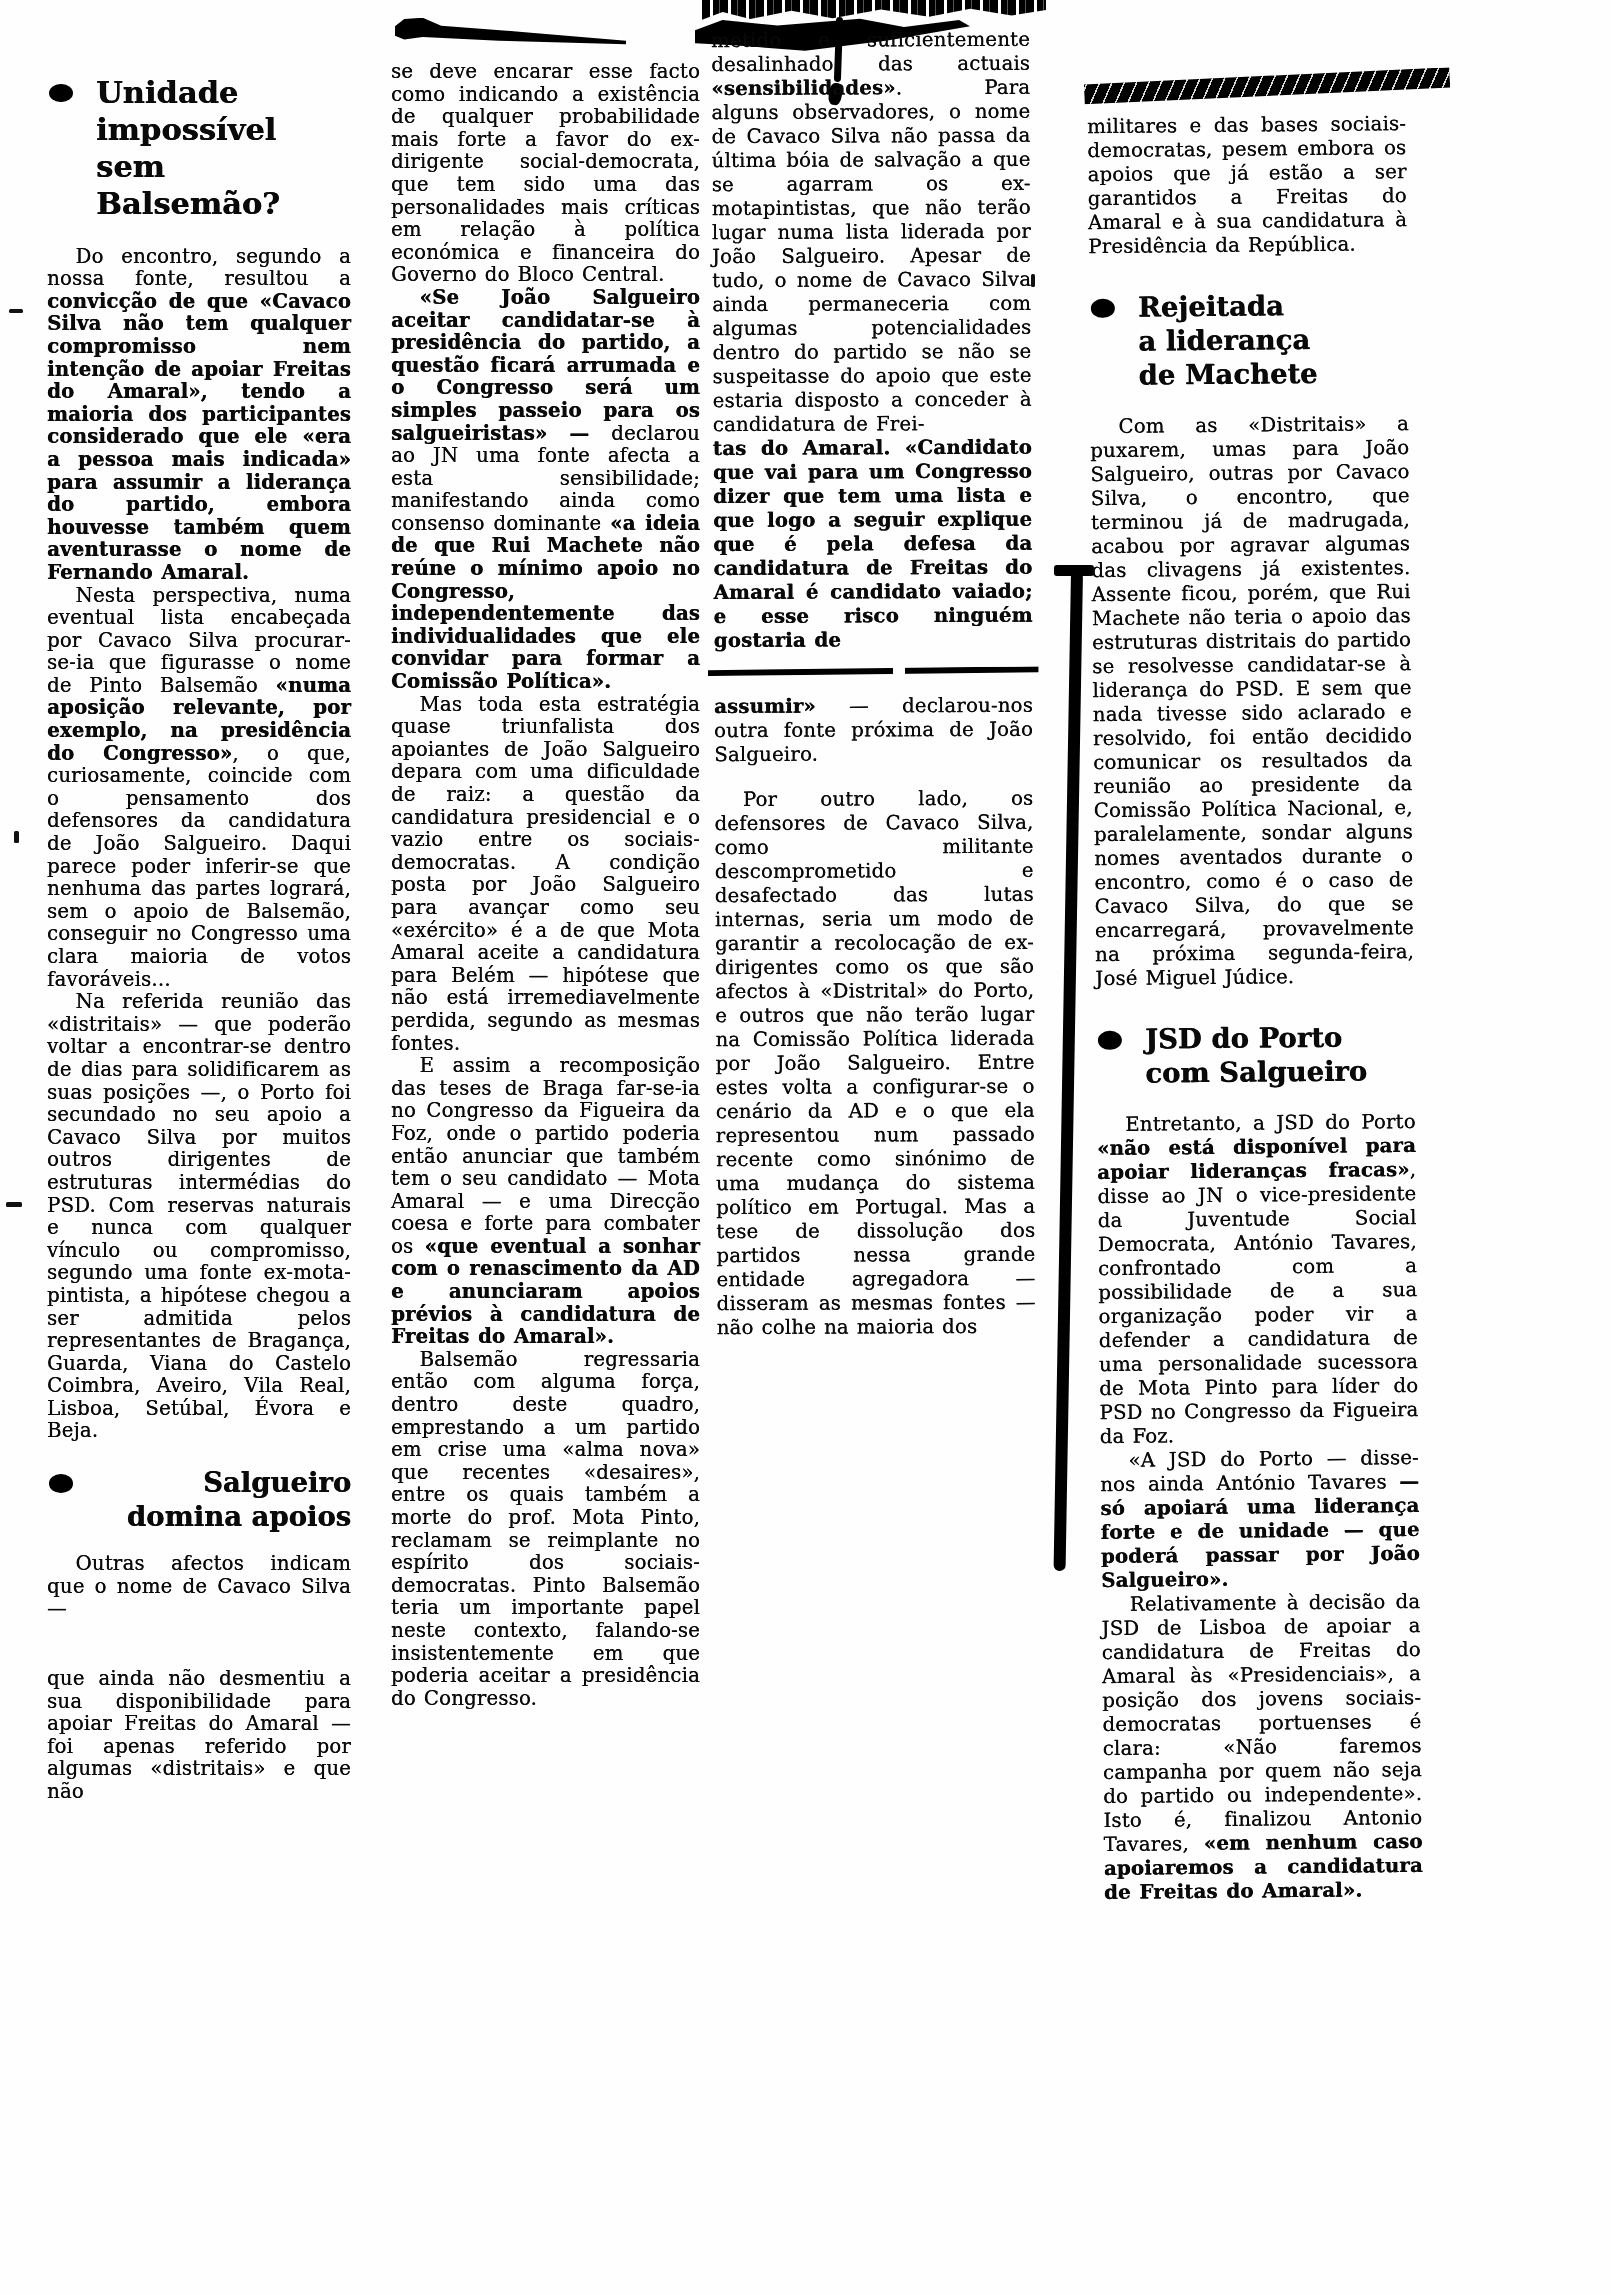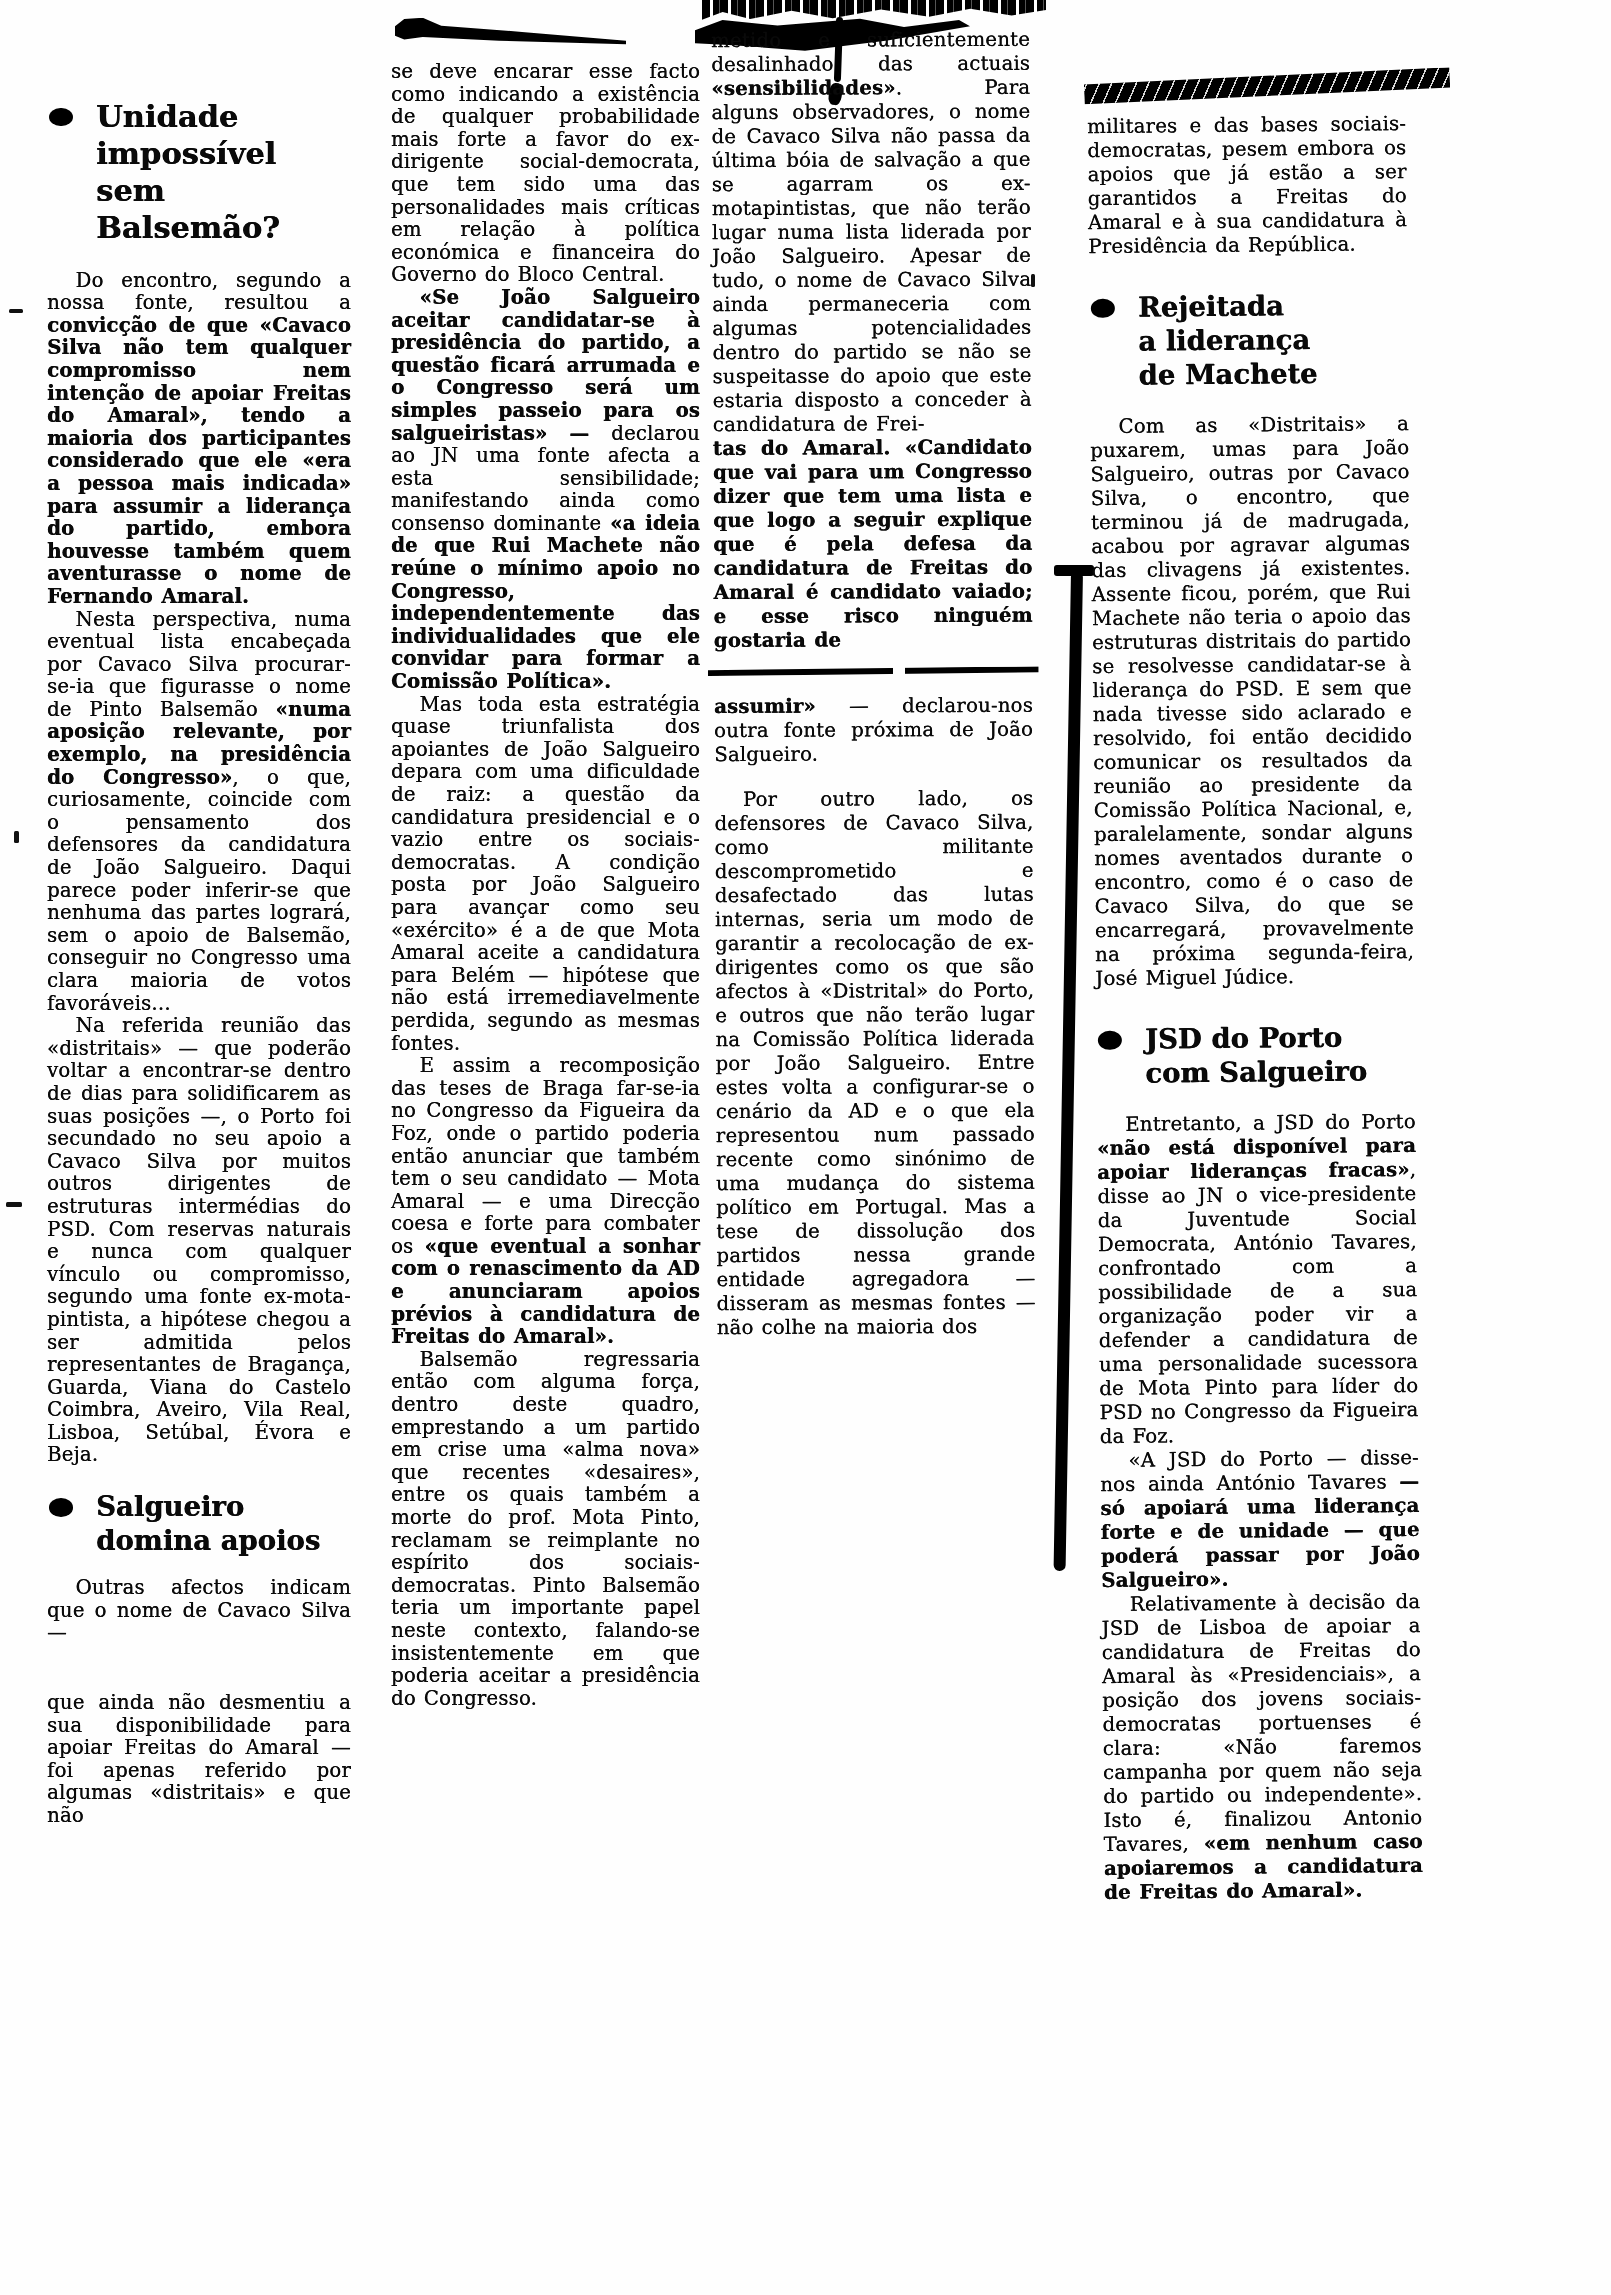--- a/index.html
+++ b/index.html
@@ -11,23 +11,23 @@
   .col p.noind{text-indent:0;}
   .seg.b{font-weight:700;text-shadow:0.4px 0 0 #000;}
   .c0{left:47px;top:74px;width:304px;}
   .c1{left:391px;top:61px;width:309px;}
   .c2{left:711px;top:28.5px;width:319px;transform:rotate(-0.25deg);transform-origin:left top;}
   .c3{left:1087px;top:115px;width:319px;transform:rotate(-0.55deg);transform-origin:left top;}
   .c0 p,.c1 p{line-height:22.6px;}
   .c2 p,.c3 p{line-height:24px;}
   .h{position:relative;padding-left:49px;font-weight:700;white-space:pre-line;
      text-shadow:0.5px 0.2px 0 #000;}
-  .h1{font-size:30.5px;line-height:37px;margin-bottom:23.6px;margin-top:24px;}
+  .h1{font-size:30.5px;line-height:37px;margin-bottom:23.6px;}
   .h2{font-size:27.5px;line-height:34px;}
-  .c0 .h2{margin:21.6px 0 20.6px;}
+  .c0 .h2{margin:21.6px 0 20.6px;text-align:right;}
   .c3 .h2{margin:30.5px 0 23.6px;}
   .bullet{position:absolute;left:2px;top:9.8px;width:23.6px;height:18.7px;background:#000;border-radius:50%;}
   .rule{height:8.4px;margin:14.7px 0 18.7px -5.9px;width:calc(100% + 11.8px);
         background:linear-gradient(90deg,#000 0 56%,transparent 56% 59.5%,#000 59.5% 100%);
         clip-path:polygon(0 30%,100% 0,100% 72%,0 100%);}
   .gap{height:19.7px;}
   
   .art{position:absolute;background:#000;}
   #smear-col2{left:395px;top:17.7px;width:231px;height:31px;
     clip-path:polygon(0 28%,4% 4%,12% 0,20% 26%,55% 46%,100% 74%,100% 86%,45% 74%,12% 62%,4% 70%,0 58%);}

